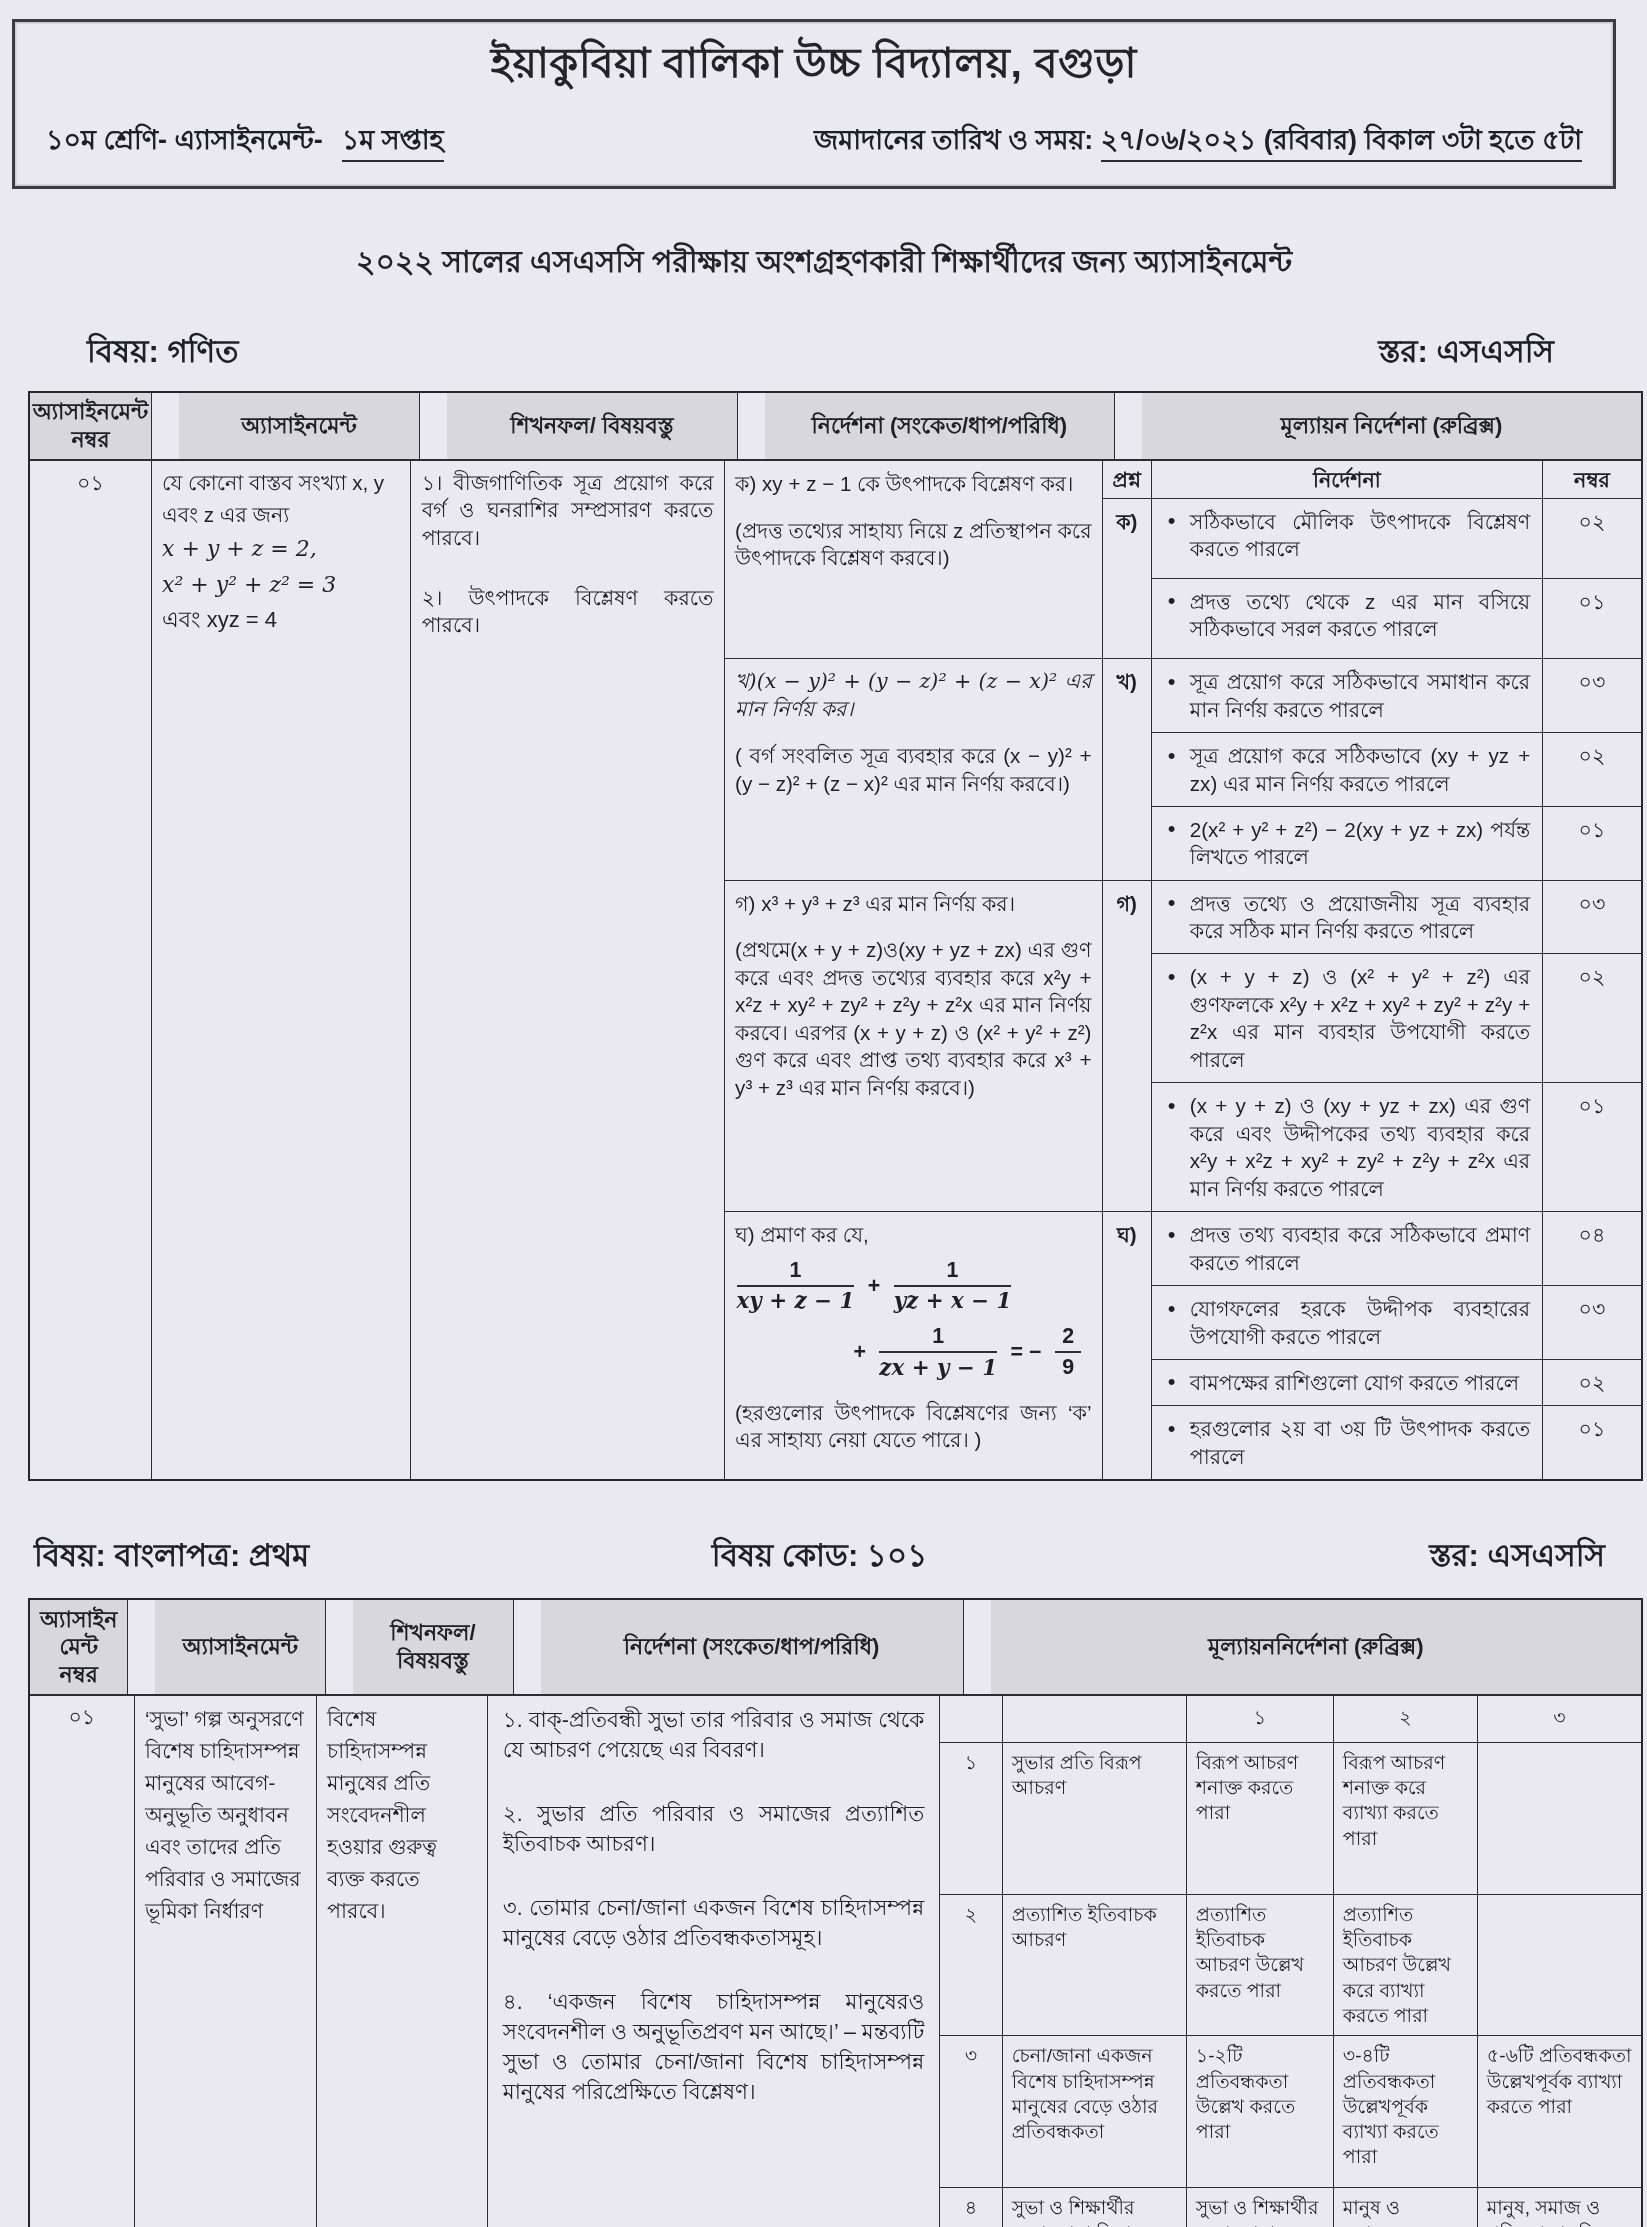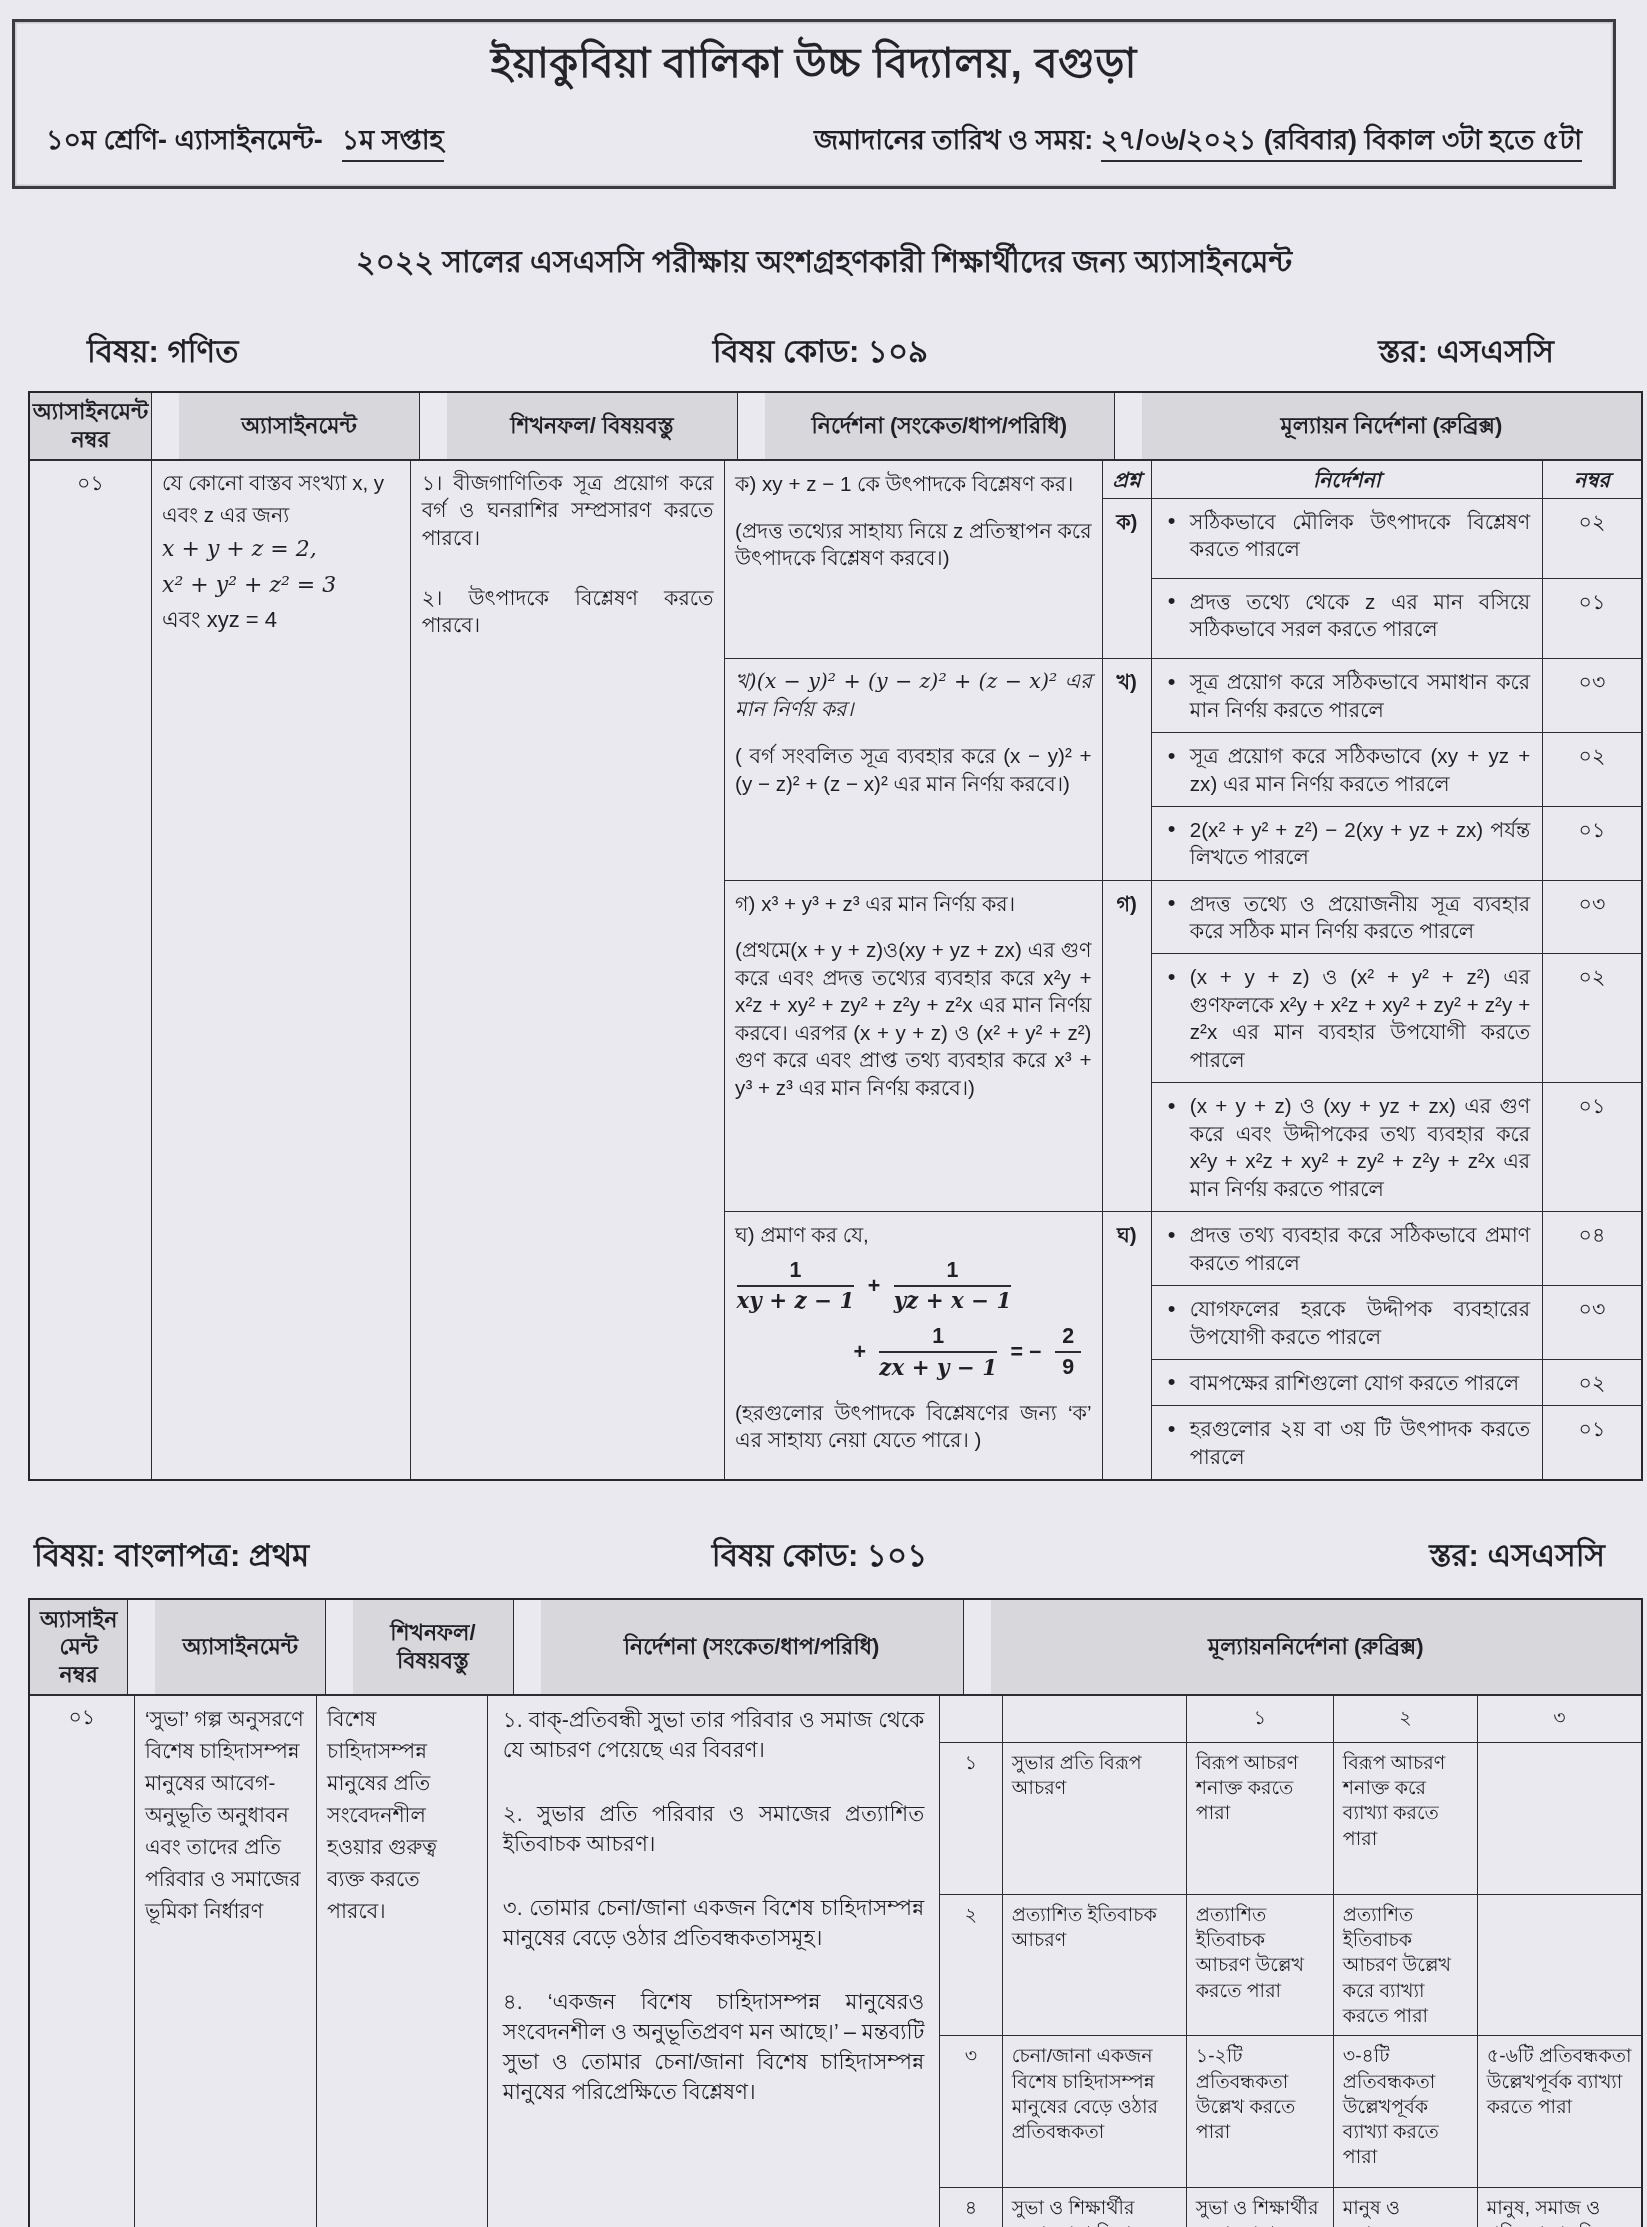--- a/index.html
+++ b/index.html
@@ -86,21 +86,21 @@
   .t1 .section:last-child{border-bottom:none;}
   .t1 .qcell{
     width:378px;border-right:1.5px solid var(--bc);
     padding:8.8px 10.3px;flex-shrink:0;
   }
   .t1 .rub-right{flex:1;display:flex;flex-direction:column;}
   .t1 .subhead{
     display:flex;border-bottom:1.5px solid var(--bc);
     font-weight:bold;background:var(--paper);
   }
-  .t1 .subhead .sh{padding:4.4px 2.9px;text-align:center;font-style:italic;}
+  .t1 .subhead .sh{padding:4.4px 2.9px;text-align:center;}
   .t1 .sh-q{width:49px;border-right:1.5px solid var(--bc);}
   .t1 .sh-d{flex:1;border-right:1.5px solid var(--bc);}
   .t1 .sh-m{width:98px;}
   .t1 .sec-body{flex:1;display:flex;}
   .t1 .pcell{
     width:49px;border-right:1.5px solid var(--bc);
     font-weight:bold;text-align:center;padding-top:8.8px;flex-shrink:0;
   }
   .t1 .rows{flex:1;display:flex;flex-direction:column;}
   .t1 .rrow{flex:1 1 auto;display:flex;border-bottom:1.5px solid var(--bc);}
@@ -171,21 +171,20 @@
         <span>জমাদানের তারিখ ও সময়:</span>
         <span class="u3">২৭/০৬/২০২১ (রবিবার) বিকাল ৩টা হতে ৫টা</span>
       </div>
     </div>
   </div>
 
   <div class="main-title">২০২২ সালের এসএসসি পরীক্ষায় অংশগ্রহণকারী শিক্ষার্থীদের জন্য অ্যাসাইনমেন্ট</div>
 
   <div class="subject-row sr1">
     <span class="s-left">বিষয়: গণিত</span>
-    <span class="s-center">বিষয় কোড: ১০৯</span>
     <span class="s-right">স্তর: এসএসসি</span>
   </div>
 
   <div class="tbl t1">
 
     <div class="tr thead">
       <div class="cell c1 h70">অ্যাসাইনমেন্ট নম্বর</div>
       <div class="cell c2">অ্যাসাইনমেন্ট</div>
       <div class="cell c3">শিখনফল/ বিষয়বস্তু</div>
       <div class="cell c4">নির্দেশনা (সংকেত/ধাপ/পরিধি)</div>

